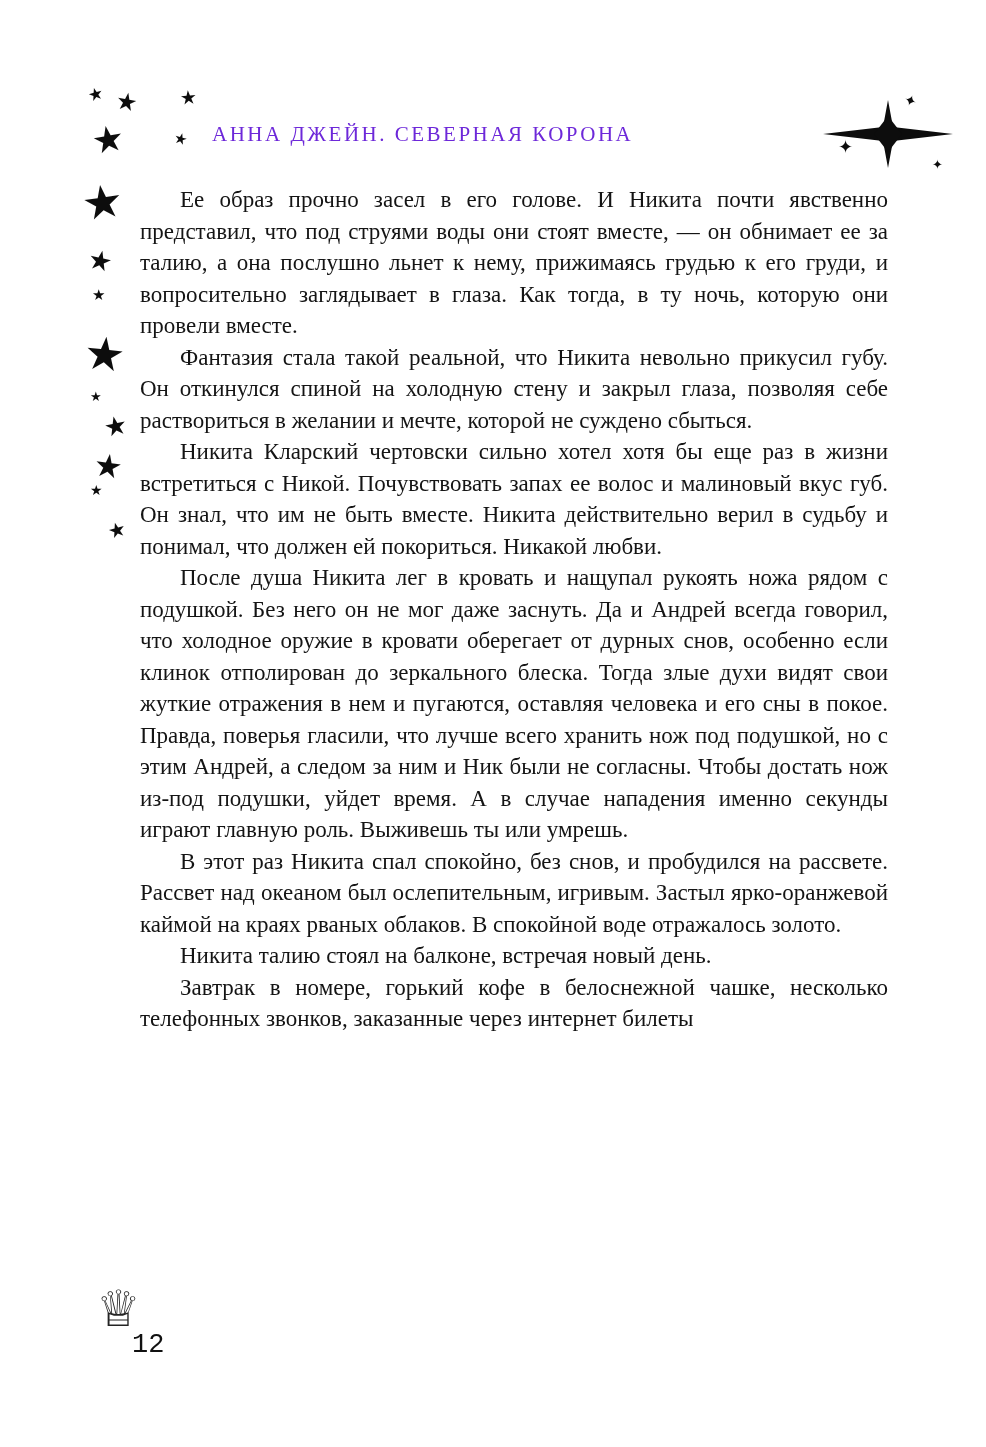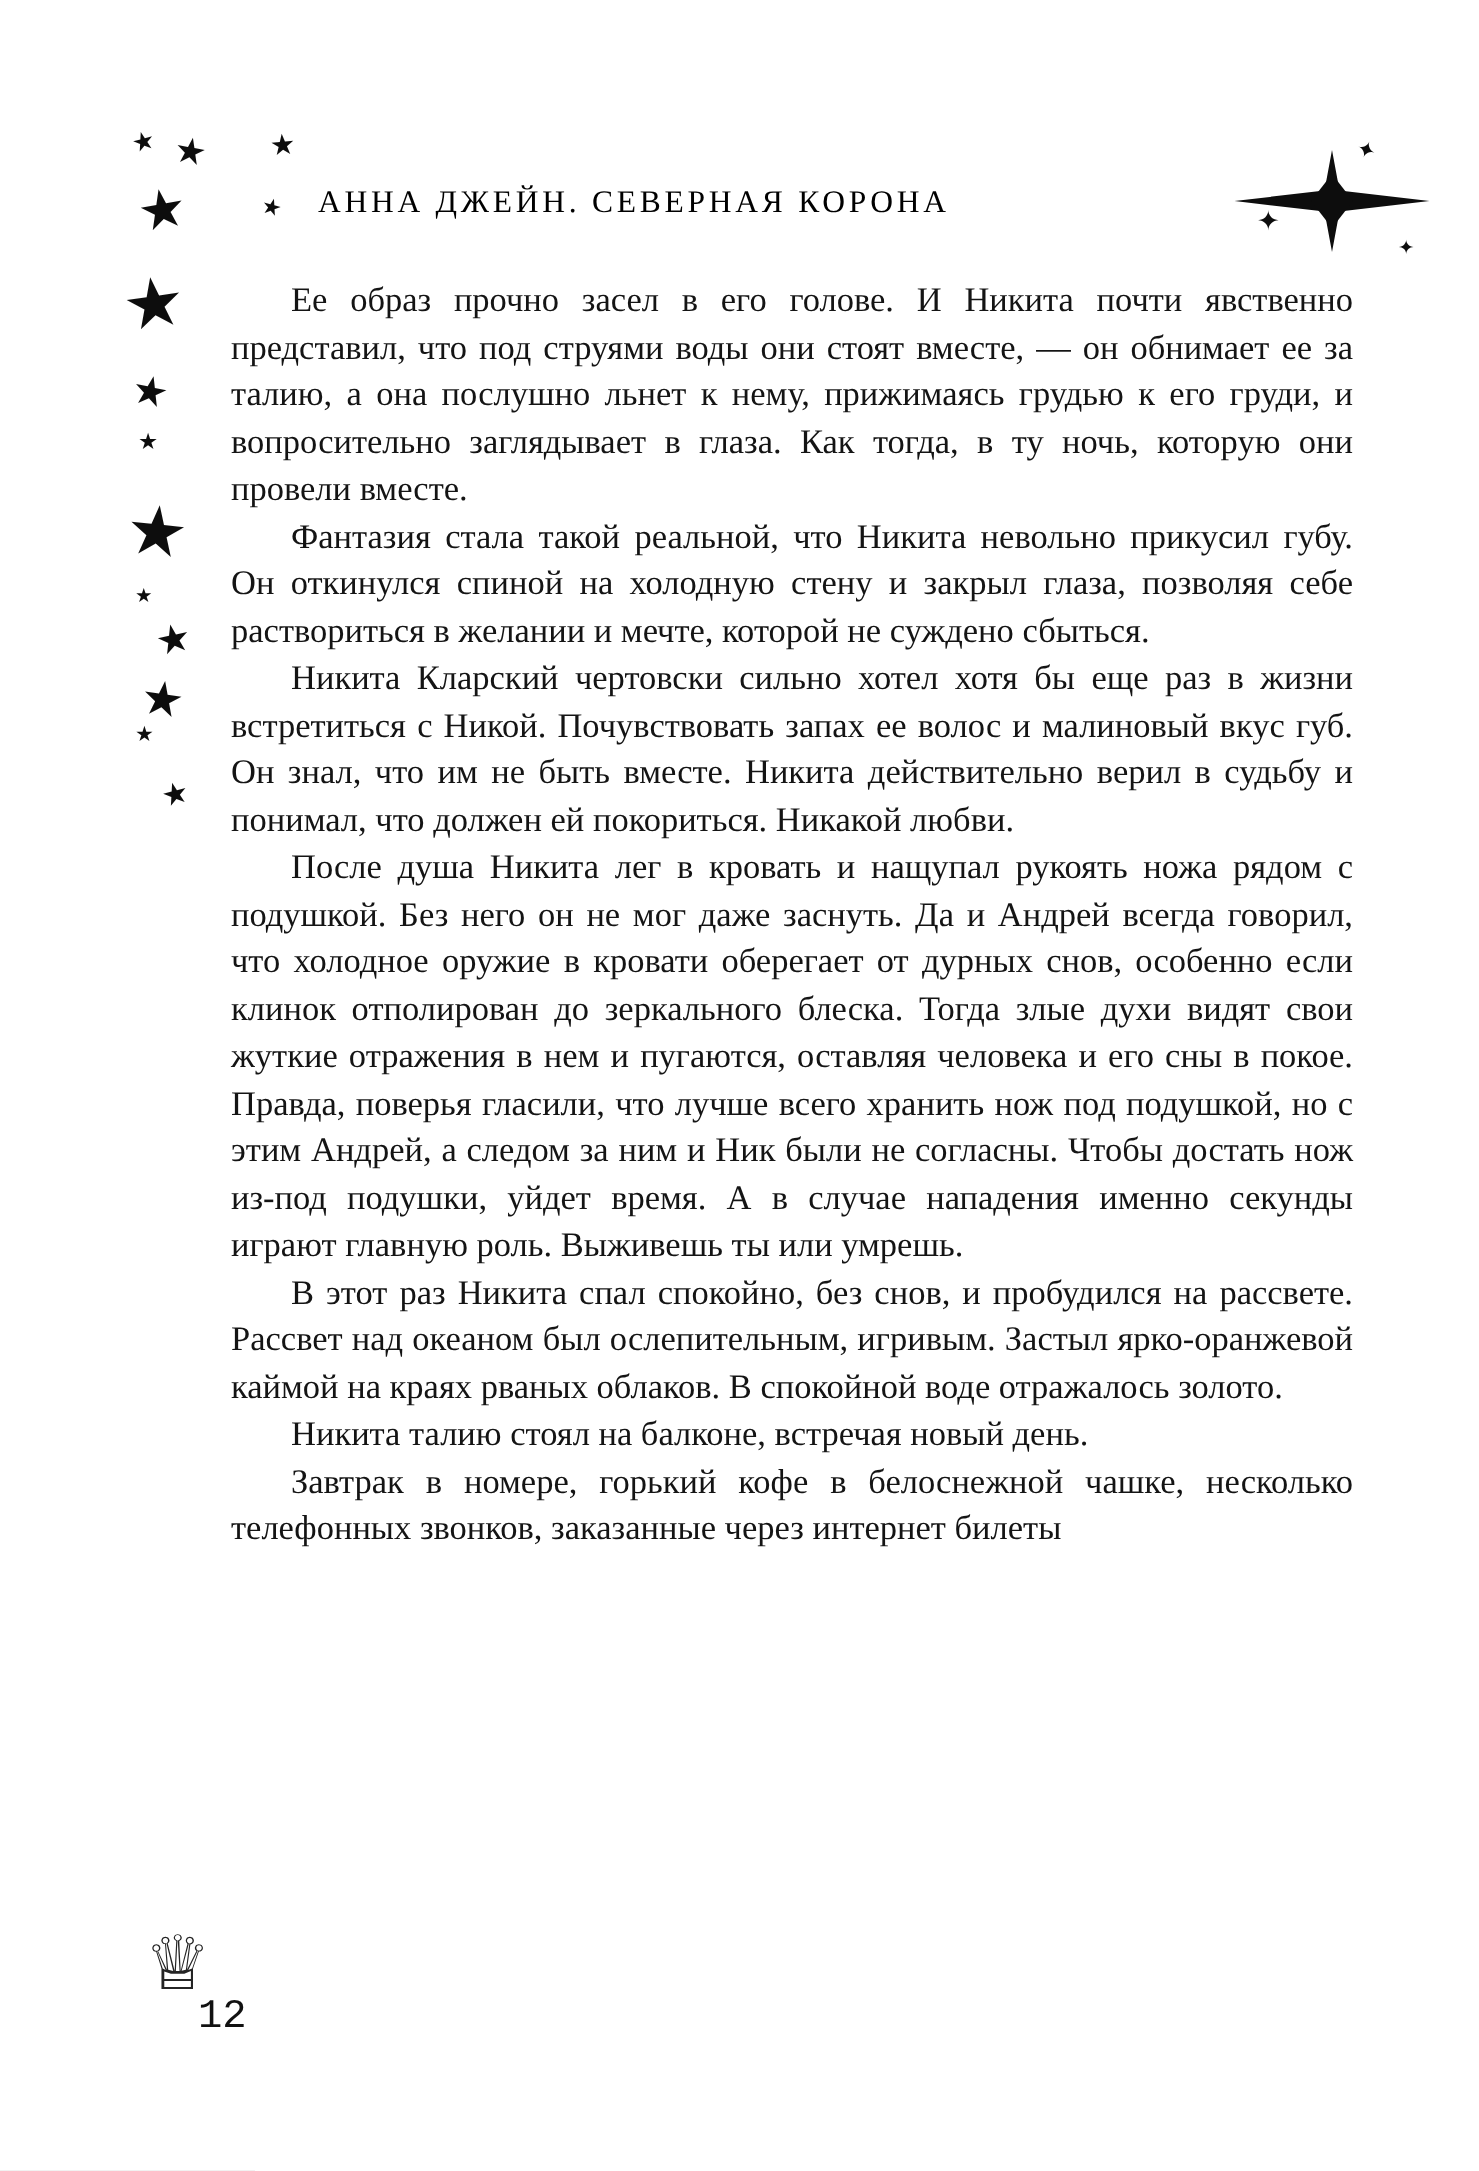--- a/index.html
+++ b/index.html
@@ -11,27 +11,27 @@
     font-family: "Liberation Serif", serif;
     overflow: hidden;
     margin: 0 auto;
   }
   .running-header {
     position: absolute;
     left: 212px;
     top: 122px;
     font-size: 21px;
     letter-spacing: 2.5px;
-    color: #000000;
+    color: #6d28d9;
     font-family: "Liberation Serif", serif;
     white-space: nowrap;
   }
   .body-text {
     position: absolute;
-    left: 154px;
+    left: 140px;
     top: 184px;
     width: 748px;
   }
   .body-text p {
     margin: 0;
     text-indent: 40px;
     font-size: 23px;
     line-height: 31.5px;
     text-align: justify;
     color: #141414;

